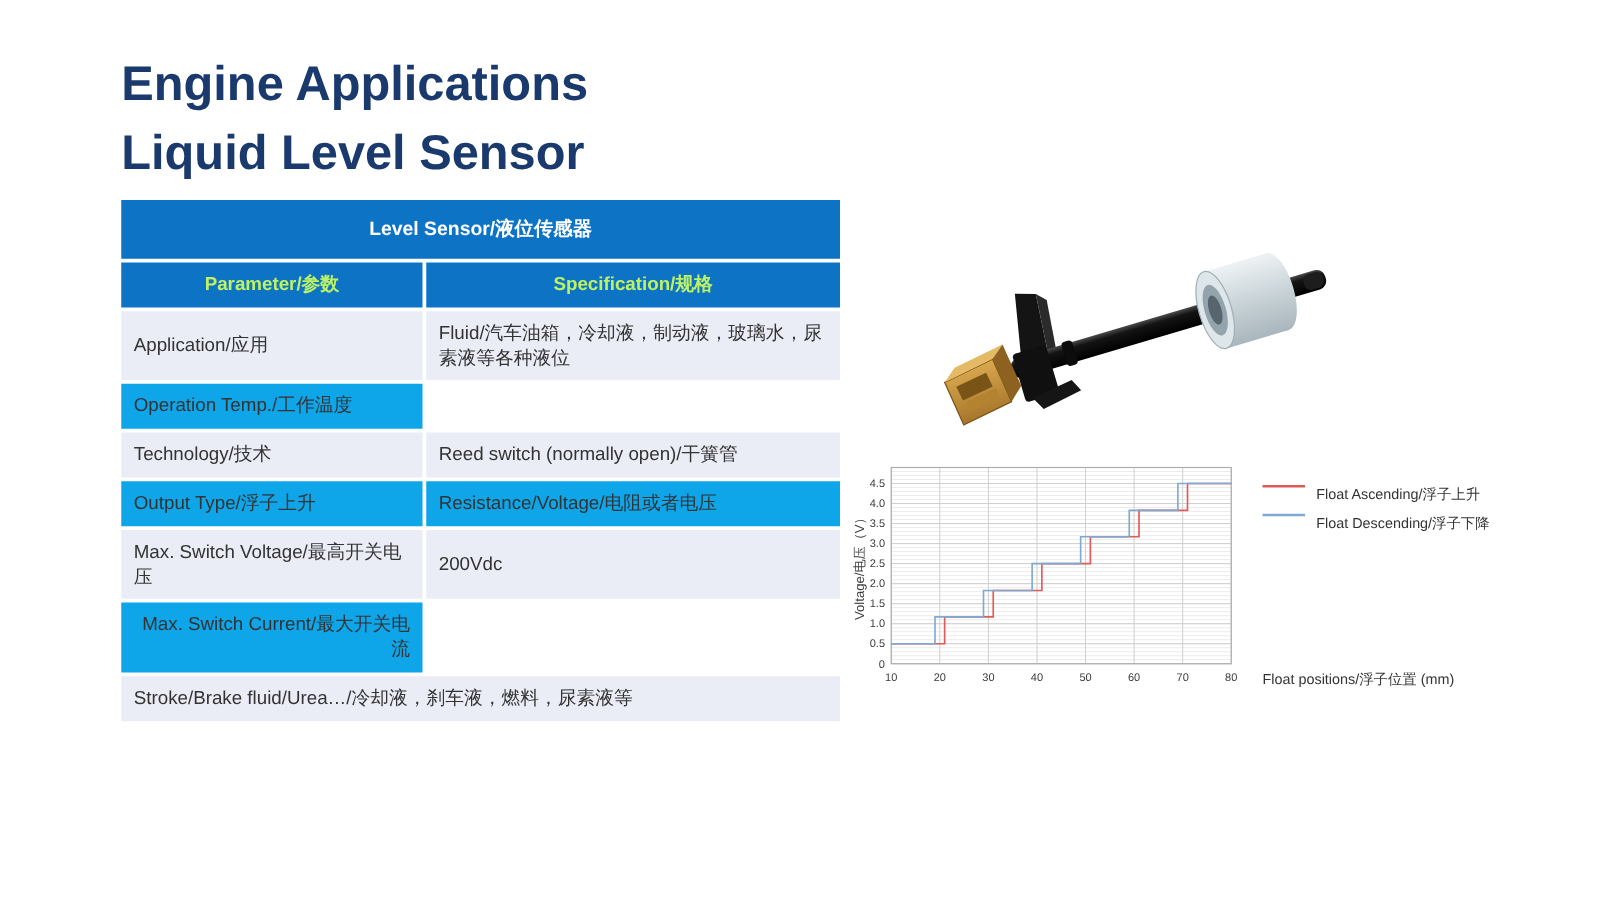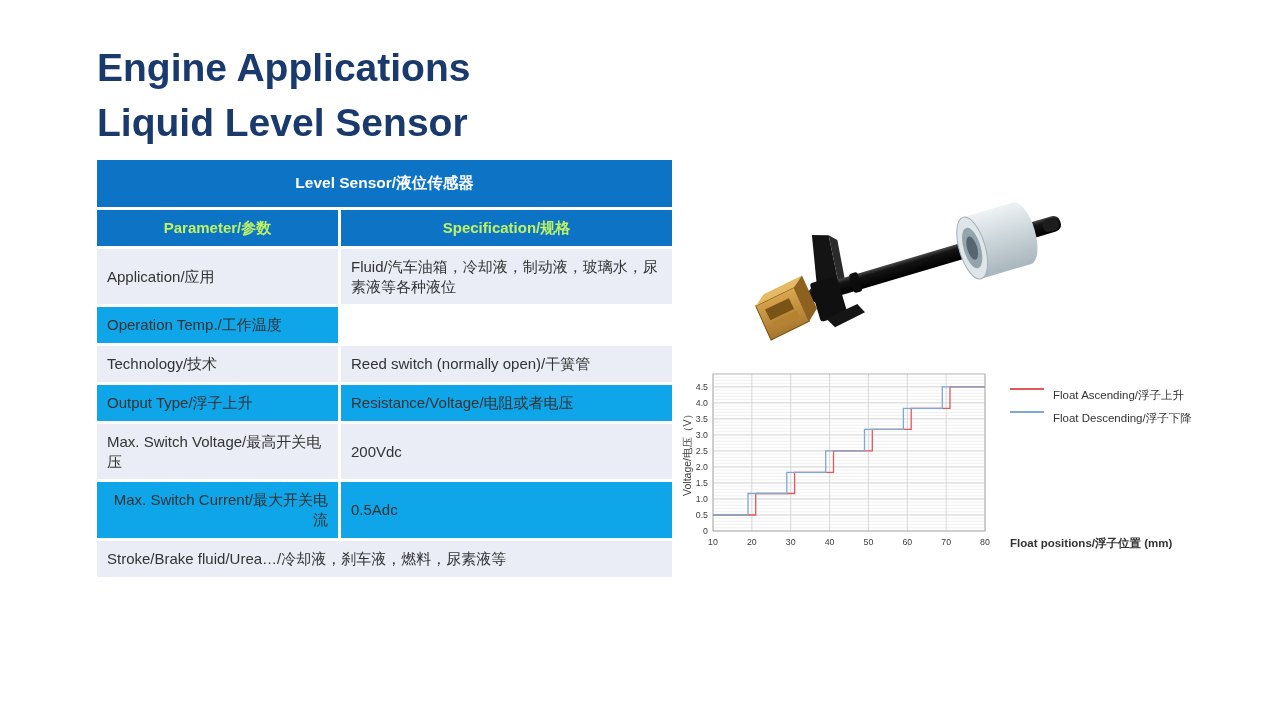--- a/index.html
+++ b/index.html
@@ -26,21 +26,21 @@
 
   
   .product{position:absolute;left:735px;top:180px;}
 
   
   .chart{position:absolute;left:680px;top:368px;width:580px;height:205px;}
   .chart svg text{font-family:"Liberation Sans",sans-serif;}
   .legend{position:absolute;left:330px;top:20px;font-size:11.5px;color:#333;}
   .legend-item{display:flex;height:23px;}
   .legend-line{display:inline-block;width:34px;height:2px;margin-right:9px;}
-  .xlabel{position:absolute;left:330px;top:168px;font-size:11.5px;font-weight:700;color:#333;}
+  .xlabel{position:absolute;left:330px;top:168px;font-size:11.5px;font-weight:400;color:#333;}
 </style>
 </head>
 <body>
 
 <div class="slide">
 
   <div class="title">
     <div>Engine Applications</div>
     <div>Liquid Level Sensor</div>
   </div>
@@ -66,21 +66,20 @@
     <div class="trow alt-b">
       <div class="cell c1">Output Type/浮子上升</div>
       <div class="cell c2">Resistance/Voltage/电阻或者电压</div>
     </div>
     <div class="trow alt-a">
       <div class="cell c1">Max. Switch Voltage/最高开关电压</div>
       <div class="cell c2">200Vdc</div>
     </div>
     <div class="trow alt-b">
       <div class="cell c1">Max. Switch Current/最大开关电流</div>
-      <div class="cell c2">0.5Adc</div>
     </div>
     <div class="trow alt-a">
       <div class="cell c2">Stroke/Brake fluid/Urea…/冷却液，刹车液，燃料，尿素液等</div>
     </div>
   </div>
 
   <svg class="product" width="420" height="175" viewBox="0 0 420 175">
     <defs>
       <linearGradient id="rodg" x1="0" y1="0" x2="0" y2="1">
         <stop offset="0" stop-color="#4a4a4a"></stop>

